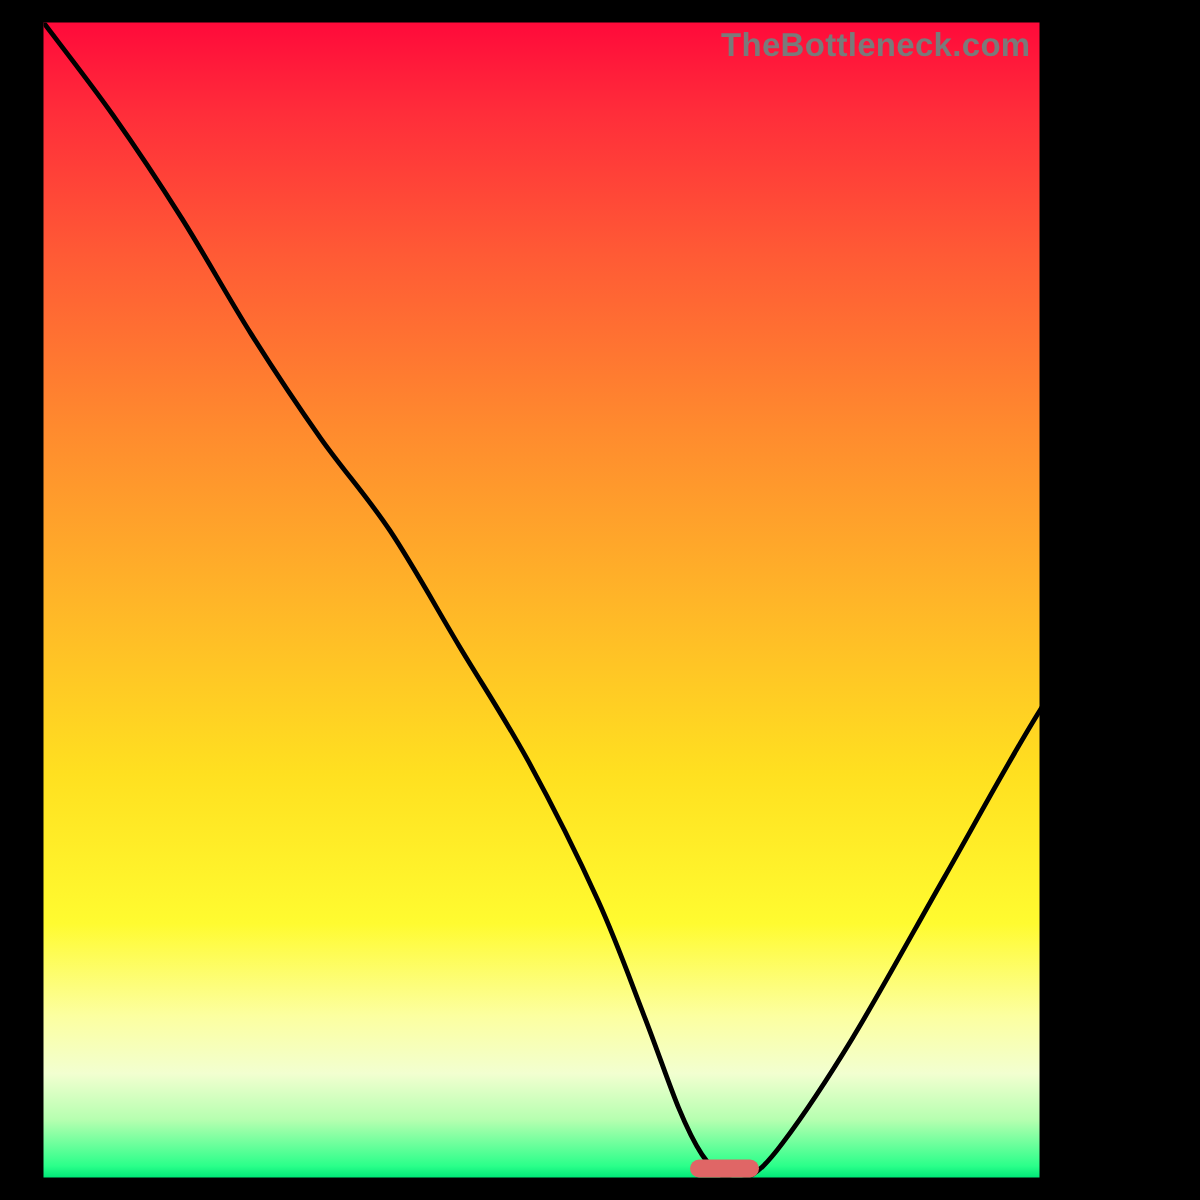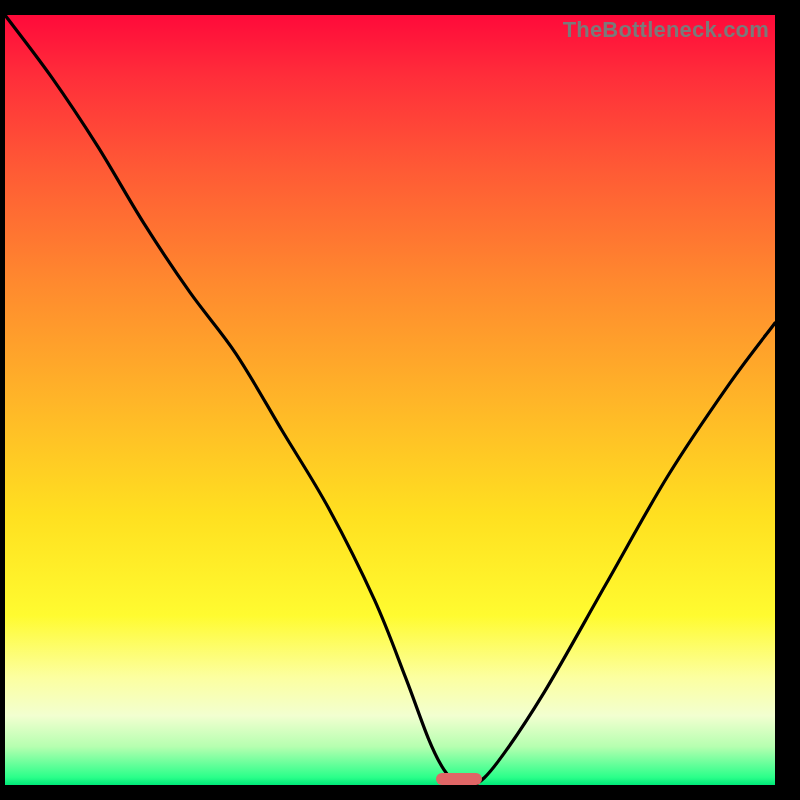--- a/index.html
+++ b/index.html
@@ -5,23 +5,23 @@
   * { margin: 0; padding: 0; box-sizing: border-box; }
   html, body { width: 800px; height: 800px; overflow: hidden; }
   .frame {
     width: 800px;
     height: 800px;
     background: #000;
     position: relative;
   }
   .plot-area {
     position: absolute;
-    left: 5px;
+    left: 29px;
     top: 15px;
-    width: 770px;
+    width: 664px;
     height: 770px;
     background: linear-gradient(
       to bottom,
       #ff0a3a 0%,
       #ff2e3a 8%,
       #ff5a35 20%,
       #ff8a2e 35%,
       #ffb528 50%,
       #ffe020 65%,
       #fffb30 78%,

